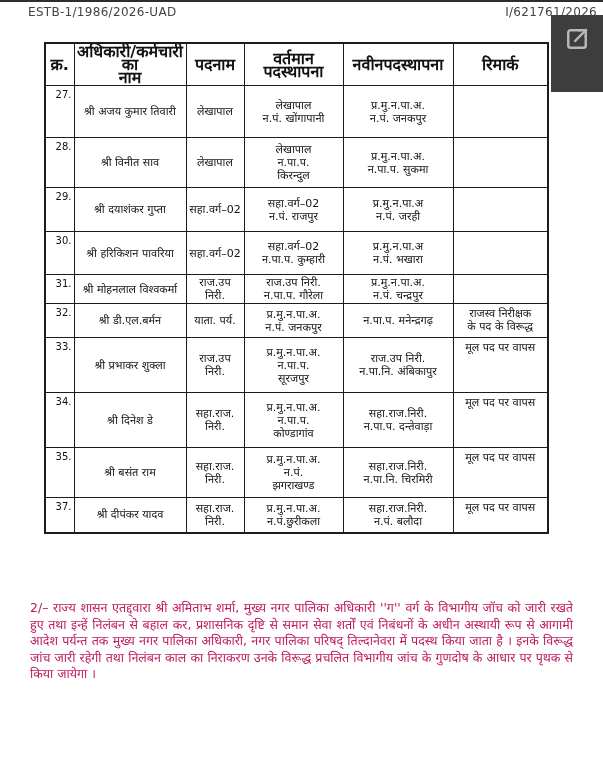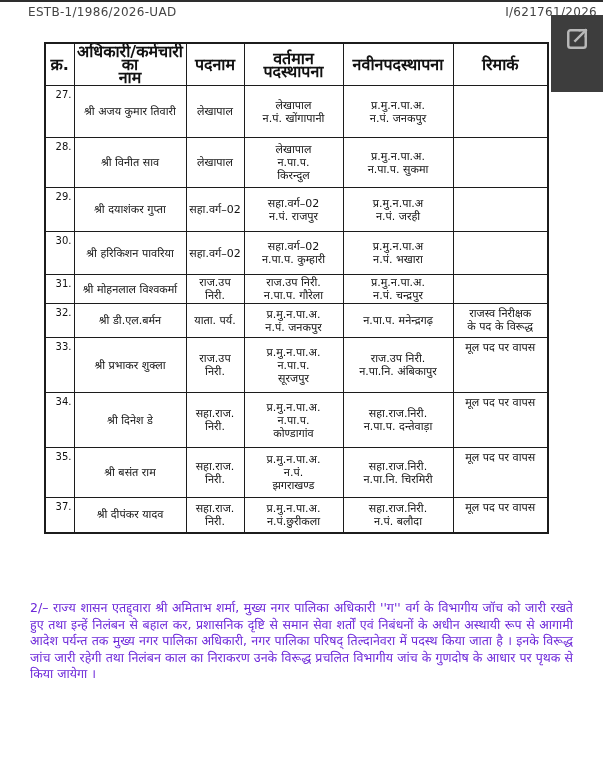--- a/index.html
+++ b/index.html
@@ -61,21 +61,21 @@
   table.transfer tbody tr:nth-child(6)  { height: 34px; }
   table.transfer tbody tr:nth-child(7)  { height: 55px; margin-left: 11px; }
   table.transfer tbody tr:nth-child(8)  { height: 55px; }
   table.transfer tbody tr:nth-child(9)  { height: 50px; }
   table.transfer tbody tr:nth-child(10) { height: 35px; }
   table.transfer tbody tr:nth-child(11) { height: 31px; }
   .order-paragraph {
     position: absolute; left: 30px; top: 598px; width: 543px;
     font-size: 12.5px; line-height: 16.5px;
     text-align: justify;
-    color: #6d28d9;
+    color: #be185d;
   }
 </style>
 </head>
 <body>
 
 <div class="doc-header">
   <span>ESTB-1/1986/2026-UAD</span>
   <span>I/621761/2026</span>
 </div>
 

